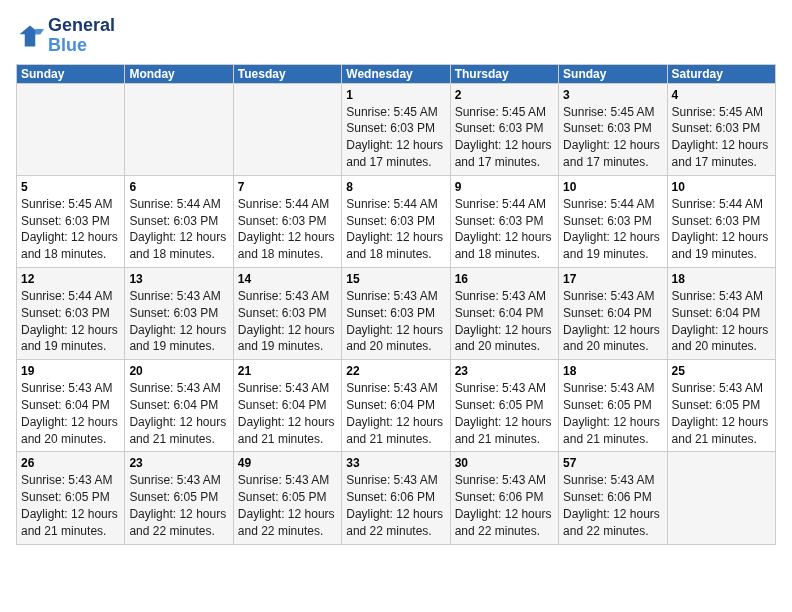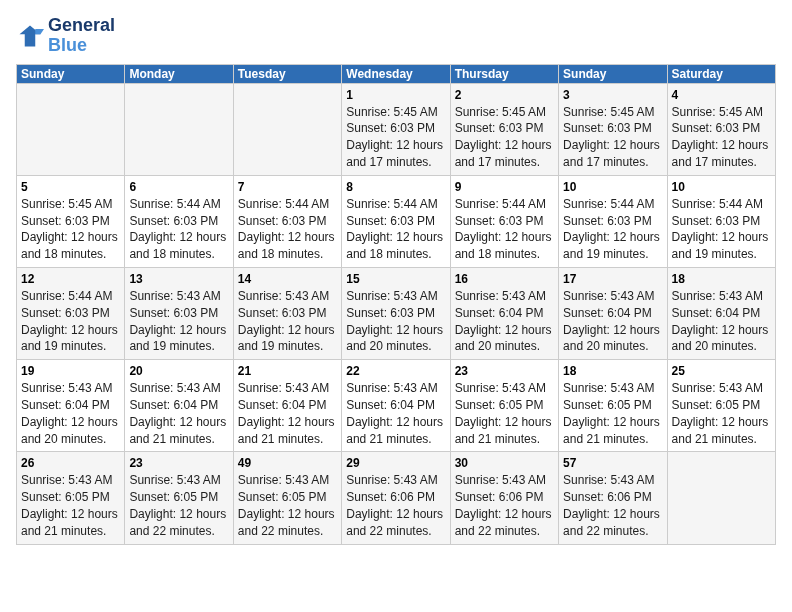--- a/index.html
+++ b/index.html
@@ -321,21 +321,21 @@
 and 22 minutes.</div>
         </td>
         <td>
           <div class="day-num">49</div>
           <div class="day-info" style="white-space: pre-line;">Sunrise: 5:43 AM
 Sunset: 6:05 PM
 Daylight: 12 hours
 and 22 minutes.</div>
         </td>
         <td>
-          <div class="day-num">29</div>
+          <div class="day-num">33</div>
           <div class="day-info" style="white-space: pre-line;">Sunrise: 5:43 AM
 Sunset: 6:06 PM
 Daylight: 12 hours
 and 22 minutes.</div>
         </td>
         <td>
           <div class="day-num">30</div>
           <div class="day-info" style="white-space: pre-line;">Sunrise: 5:43 AM
 Sunset: 6:06 PM
 Daylight: 12 hours

